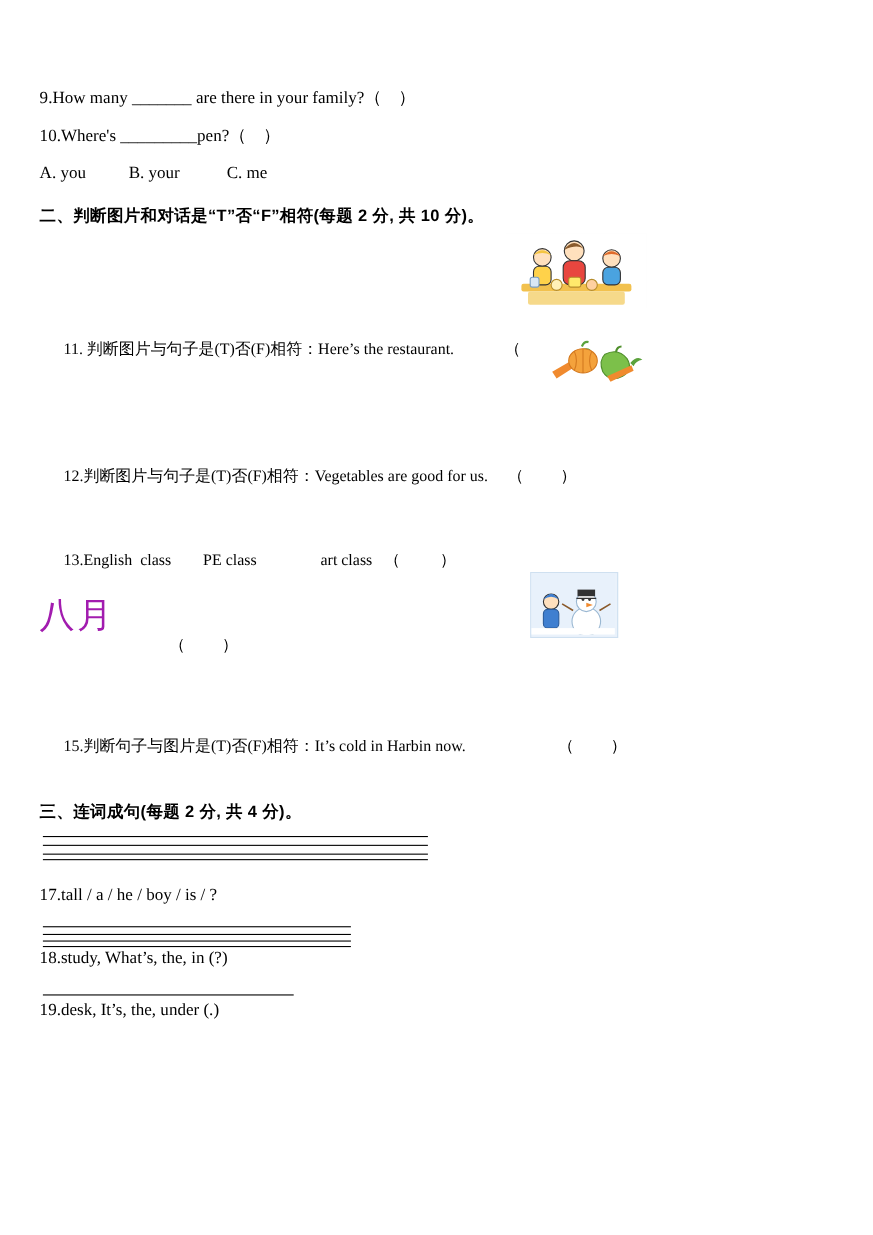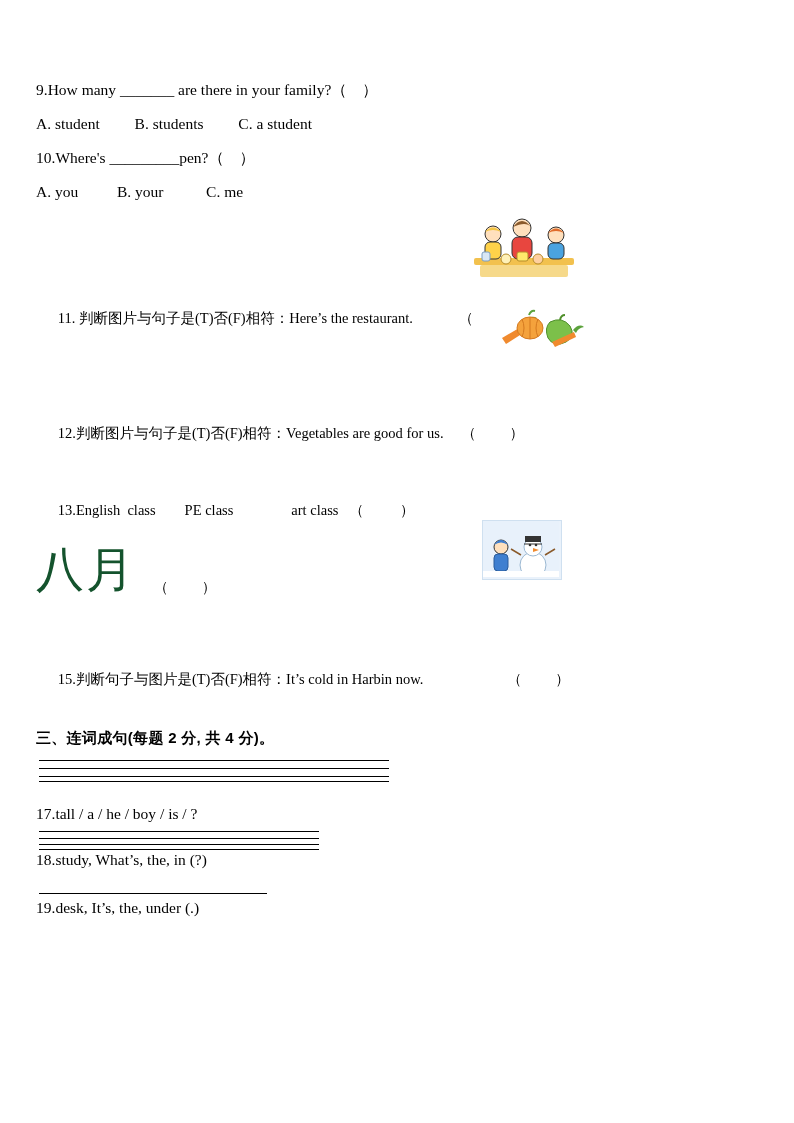--- a/index.html
+++ b/index.html
@@ -88,22 +88,22 @@
     width: 78px;
     height: 58px;
     background: #eaf2fb;
     border: 1px solid #cfe0f0;
   }
   .bayue {
     position: absolute;
     left: 0px;
     top: 435px;
     font-family: "Liberation Sans", sans-serif;
-    font-size: 48px;
-    color: #14532d;
+    font-size: 32px;
+    color: #a21caf;
     letter-spacing: 2px;
   }
   
   .rules {
     position: relative;
     margin: 6px 0 0 0;
   }
   .rule {
     border-top: 1px solid #000;
     height: 0;
@@ -115,25 +115,25 @@
   .paren-gap { display: inline-block; width: 46px; }
   svg { display: block; }
 </style>
 </head>
 <body>
 
 <div class="page">
   <div class="content">
 
     <p class="q-line">9.How many _______ are there in your family?（    ）</p>
-    <p class="opt-line">A. student         B. students         C. a student</p>
 
     <p class="q-line">10.Where's _________pen?（    ）</p>
     <p class="opt-line">A. you          B. your           C. me</p>
 
+    <p class="section-head">二、判断图片和对话是“T”否“F”相符(每题 2 分, 共 10 分)。</p>
 
     <div style="height:72px"></div>
 
     <p class="tf-row" style="margin-bottom:26px">
       <span>11. 判断图片与句子是(T)否(F)相符：Here’s the restaurant.</span><span class="paren-gap"></span><span class="brackets">（        ）</span>
     </p>
 
     <div style="height:28px"></div>
 
     <p class="tf-row" style="margin-bottom:16px">
@@ -155,21 +155,21 @@
 
     <p class="section-head-3">三、连词成句(每题 2 分, 共 4 分)。</p>
 
     <div class="rules">
       <div class="rule rule-group-16" style="margin-bottom:7px"></div>
       <div class="rule rule-group-16" style="margin-bottom:7px"></div>
       <div class="rule rule-group-16" style="margin-bottom:4px"></div>
       <div class="rule rule-group-16"></div>
     </div>
 
-    <p class="q-line" style="margin-top:22px; margin-bottom:6px">17.tall / a / he / boy / is / ?</p>
+    <p class="q-line" style="margin-top:22px; margin-bottom:17px">17.tall / a / he / boy / is / ?</p>
     <div class="rules">
       <div class="rule rule-group-17" style="margin-bottom:6px"></div>
       <div class="rule rule-group-17" style="margin-bottom:5px"></div>
       <div class="rule rule-group-17" style="margin-bottom:4px"></div>
       <div class="rule rule-group-17"></div>
     </div>
 
     <p class="q-line" style="margin-bottom:22px">18.study, What’s, the, in (?)</p>
     <div class="rules">
       <div class="rule rule-single"></div>

